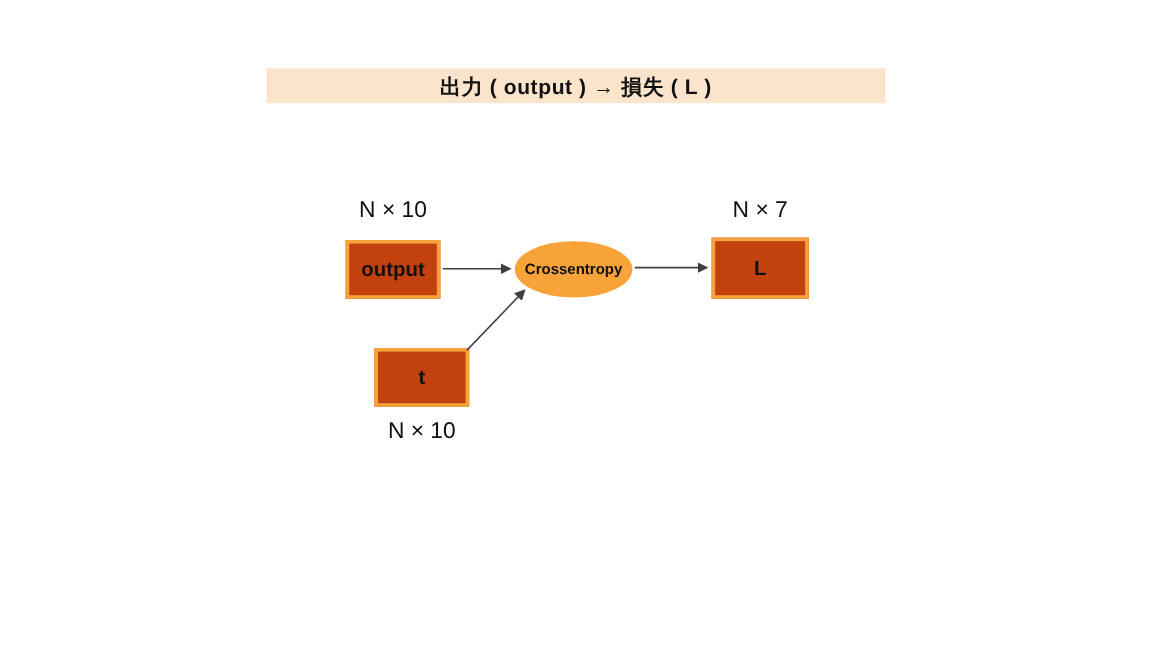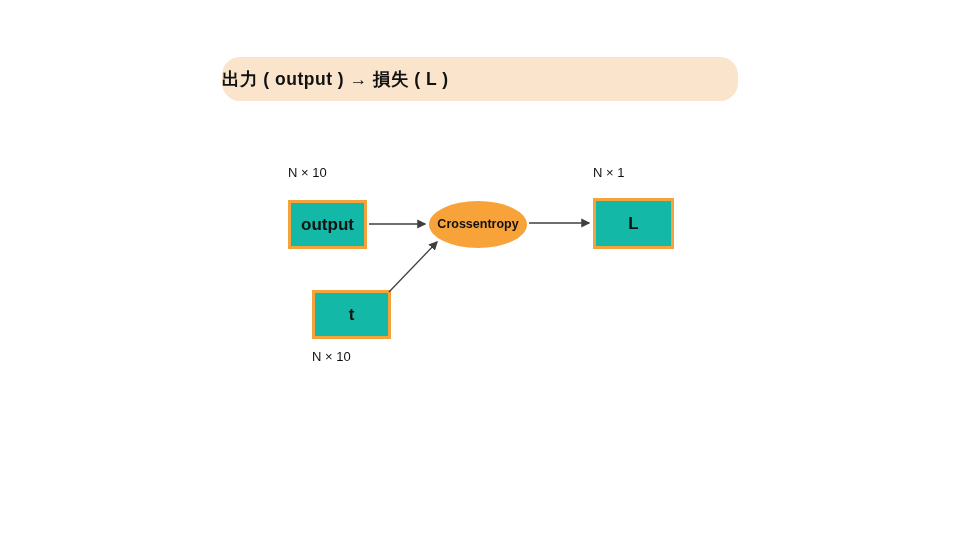--- a/index.html
+++ b/index.html
@@ -16,48 +16,49 @@
     font-family: "Liberation Sans", "DejaVu Sans", sans-serif;
     overflow: hidden;
   }
   .stage {
     position: relative;
     width: 960px; height: 540px;
   }
   .banner {
     position: absolute;
     left: 222px; top: 57px;
-    width: 516px; height: 44px;
+    width: 516px; height: 29px;
     background: var(--banner-bg);
-    display: flex; align-items: center; justify-content: flex-start; border-radius: 18px;
+    display: flex; align-items: center; justify-content: center;
   }
   .banner-title {
     font-size: 17.5px;
     font-weight: bold;
     color: var(--text);
     letter-spacing: 0.5px;
     white-space: nowrap;
   }
   .node {
     position: absolute;
-    background: #14b8a6;
+    background: #c2410c;
     border: 3px solid var(--node-border);
     display: flex; align-items: center; justify-content: center;
     font-weight: bold;
     font-size: 17px;
     color: var(--text);
     text-align: right;
   }
   .node-output { left: 288px; top: 200px; width: 79px; height: 49px; }
   .node-l      { left: 593px; top: 198px; width: 81px; height: 51px; }
   .node-t      { left: 312px; top: 290px; width: 79px; height: 49px; }
   .dim-label {
     position: absolute;
-    font-size: 13px;
+    font-size: 19px;
     color: var(--text);
+    text-align: center;
     white-space: nowrap;
   }
   .dim-output { left: 288px; top: 165px; width: 79px; }
   .dim-l      { left: 593px; top: 165px; width: 81px; }
   .dim-t      { left: 312px; top: 349px; width: 79px; }
   .operation {
     position: absolute;
     left: 429px; top: 201px;
     width: 98px; height: 47px;
     background: var(--operation-fill);
@@ -85,21 +86,21 @@
 <body>
 
 <div class="stage">
 
   <div class="banner">
     <span class="banner-title">出力 ( output ) → 損失 ( L )</span>
   </div>
 
   <div class="dim-label dim-output">N × 10</div>
 
-  <div class="dim-label dim-l">N × 1</div>
+  <div class="dim-label dim-l">N × 7</div>
 
   <div class="node node-output">
     <span>output</span>
   </div>
 
   <div class="operation">
     <span>Cross</span>
     <span>entropy</span>
   </div>
 

